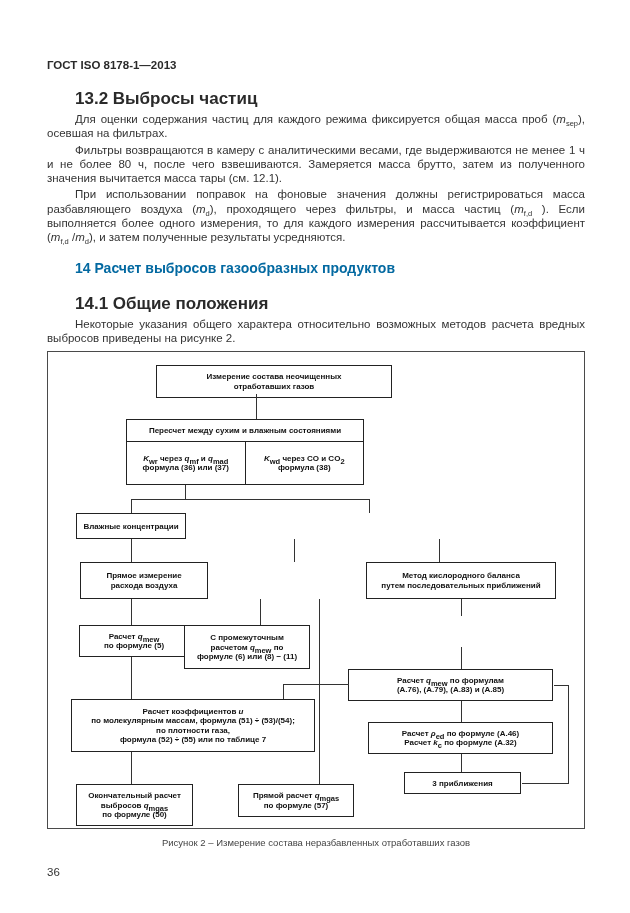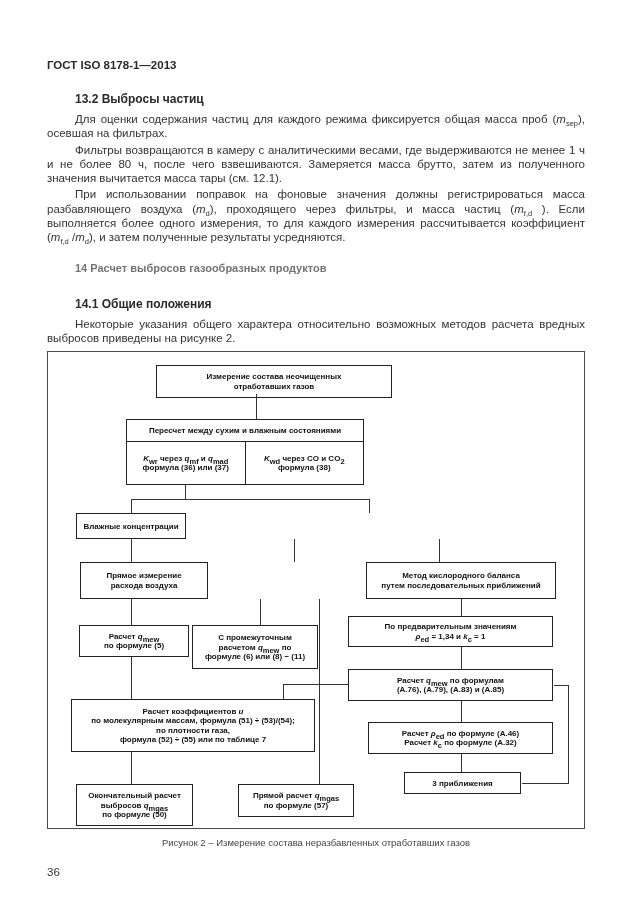--- a/index.html
+++ b/index.html
@@ -3,22 +3,22 @@
 <meta charset="utf-8">
 <style>
   html,body{margin:0;padding:0;background:#e9e9e9;}
   .page{
     width:630px;height:913px;margin:0 auto;background:#ffffff;
     outline:1px solid #cfcfcf;position:relative;box-sizing:border-box;
     padding:58px 45px 0 47px;
     font-family:"Liberation Sans",sans-serif;color:#333;
   }
   .doc-header{font-size:11.5px;font-weight:bold;color:#2a2a2a;line-height:14px;}
-  .h-sub{font-size:12px;font-weight:bold;color:#2a2a2a;margin:20px 0 6px 28px;line-height:14px;}
-  .h-main{font-size:11px;font-weight:bold;color:#737373;margin:14px 0 0 28px;line-height:18px;}
+  .h-sub{font-size:17px;font-weight:bold;color:#2a2a2a;margin:20px 0 6px 28px;line-height:14px;}
+  .h-main{font-size:14px;font-weight:bold;color:#0369a1;margin:14px 0 0 28px;line-height:18px;}
   p.body{font-size:11.5px;line-height:14.3px;text-align:justify;text-indent:28px;margin:0;color:#333;}
   p.body + p.body{margin-top:2px;}
   .var{font-style:italic;}
   sub{font-size:7.5px;line-height:0;}
   .figure{
     position:relative;width:538px;height:478px;border:1px solid #4a4a4a;
     margin-top:6px;box-sizing:border-box;background:#fff;
   }
   .bx{
     position:absolute;border:1px solid #222;background:#fff;color:#111;
@@ -32,21 +32,21 @@
   #bx-b .bhead{height:21px;border-bottom:1px solid #222;display:flex;align-items:center;justify-content:center;text-align:center;}
   #bx-b .bcells{flex:1;display:flex;}
   #bx-b .bcell{flex:1;display:flex;flex-direction:column;justify-content:center;align-items:center;text-align:center;}
   #bx-b .bcell.first{border-right:1px solid #222;}
   #bx-c{left:28px;top:161px;width:110px;height:26px;}
   #bx-d{left:223px;top:161px;width:190px;height:26px;}
   #bx-e{left:32px;top:210px;width:128px;height:37px;align-items:center;}
   #bx-f{left:190px;top:210px;width:113px;height:37px;}
   #bx-g{left:318px;top:210px;width:190px;height:37px;}
   #bx-h{left:31px;top:273px;width:110px;height:32px;}
-  #bx-i{left:144px;top:273px;width:126px;height:44px;}
+  #bx-i{left:136px;top:273px;width:126px;height:44px;}
   #bx-j{left:300px;top:264px;width:205px;height:31px;}
   #bx-k{left:300px;top:317px;width:205px;height:32px;}
   #bx-l{left:23px;top:347px;width:244px;height:53px;}
   #bx-m{left:320px;top:370px;width:185px;height:32px;}
   #bx-n{left:356px;top:420px;width:117px;height:22px;}
   #bx-o{left:28px;top:432px;width:117px;height:42px;}
   #bx-p{left:190px;top:432px;width:116px;height:33px;}
   .cn{position:absolute;background:#333;}
   #c1{left:208px;top:42px;width:1px;height:25px;}
   #c2{left:137px;top:133px;width:1px;height:14px;}
@@ -136,24 +136,20 @@
       <div class="bl"><span>Расчет </span><span class="var">q</span><sub>mew</sub></div>
       <div class="bl">по формуле (5)</div>
     </div>
 
     <div class="bx" id="bx-i">
       <div class="bl">С промежуточным</div>
       <div class="bl"><span>расчетом </span><span class="var">q</span><sub>mew</sub><span> по</span></div>
       <div class="bl">формуле (6) или (8) − (11)</div>
     </div>
 
-    <div class="bx" id="bx-j">
-      <div class="bl">По предварительным значениям</div>
-      <div class="bl"><span class="var">ρ</span><sub>ed</sub><span> = 1,34 и </span><span class="var">k</span><sub>c</sub><span> = 1</span></div>
-    </div>
 
     <div class="bx" id="bx-k">
       <div class="bl"><span>Расчет </span><span class="var">q</span><sub>mew</sub><span> по формулам</span></div>
       <div class="bl">(А.76), (А.79), (А.83) и (А.85)</div>
     </div>
 
     <div class="bx" id="bx-l">
       <div class="bl"><span>Расчет коэффициентов </span><span class="var">u</span></div>
       <div class="bl">по молекулярным массам, формула (51) ÷ (53)/(54);</div>
       <div class="bl">по плотности газа,</div>

